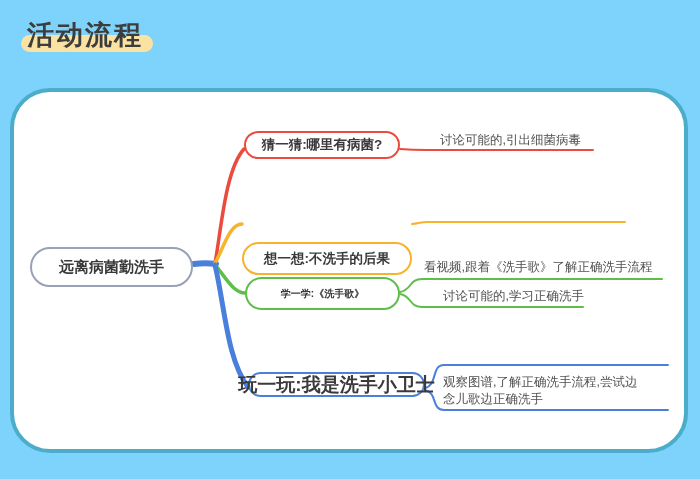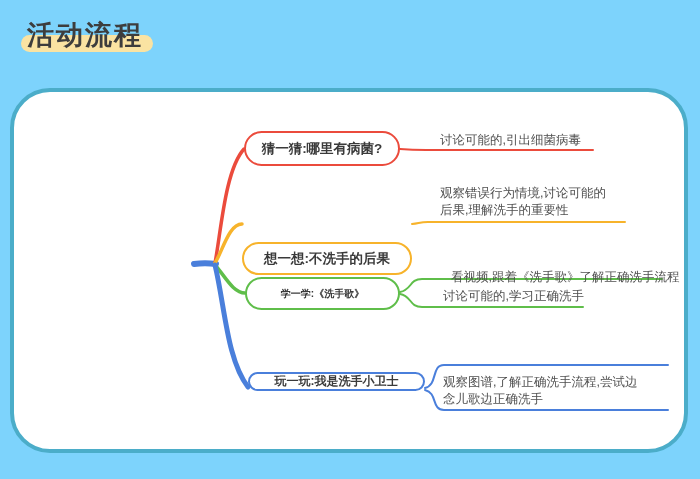--- a/index.html
+++ b/index.html
@@ -14,30 +14,30 @@
   
   .map{position:absolute;left:10px;top:88px;width:670px;height:357px;border:4px solid #4BADC9;border-radius:40px;background:#ffffff;}
   .canvas{position:absolute;left:0;top:0;width:670px;height:357px;}
   svg.lines{position:absolute;left:0;top:0;width:670px;height:357px;}
 
   
   .pill{position:absolute;display:flex;align-items:center;justify-content:center;
         background:#ffffff;border:2px solid #999;border-radius:20px;
         font-weight:bold;color:#3A3A3A;white-space:nowrap;box-sizing:border-box;}
   .pill.root{left:16px;top:155px;width:163px;height:40px;font-size:15px;}
-  .pill.b1{left:230px;top:39px;width:156px;height:35px;font-size:13.5px;border-radius:17.5px;}
+  .pill.b1{left:230px;top:39px;width:156px;height:28px;font-size:13.5px;border-radius:17.5px;}
   .pill.b2{left:228px;top:115px;width:170px;height:33px;font-size:13.5px;border-radius:16.5px;margin-top:35px;}
   .pill.b3{left:231px;top:185px;width:155px;height:33px;font-size:10px;border-radius:16.5px;}
-  .pill.b4{left:234px;top:280px;width:177px;height:19px;font-size:12px;border-radius:16.5px;}
+  .pill.b4{left:234px;top:280px;width:177px;height:25px;font-size:19px;border-radius:16.5px;}
 
   
   .note{position:absolute;font-size:12.5px;line-height:17px;color:#4F4F4F;white-space:pre-line;}
   .n1{left:426px;top:40px;}
   .n2{left:426px;top:93px;}
-  .n3a{left:437px;top:167px;margin-top:10px;}
+  .n3a{left:410px;top:167px;}
   .n3b{left:429px;top:196px;}
   .n4a{left:429px;top:237px;}
   .n4b{left:429px;top:282px;}
 </style>
 </head>
 <body>
 
 <div class="screen">
 
   <div class="title-wrap">
@@ -58,29 +58,28 @@
         <path d="M201,173 C211,215 213,268 234,295" fill="none" stroke-width="5" stroke-linecap="round" stroke="#4A7FDB"></path>
 
         <path d="M386,57 C398,58 402,58 412,58 L579,58" fill="none" stroke-width="2" stroke-linecap="round" stroke="#EB4B3C"></path>
         <path d="M398,132 C406,131 406,130 414,130 L611,130" fill="none" stroke-width="2" stroke-linecap="round" stroke="#F7B32B"></path>
         <path d="M386,200 C398,198 395,187 408,187 L648,187" fill="none" stroke-width="2" stroke-linecap="round" stroke="#5FBE4A"></path>
         <path d="M386,202 C398,204 395,215 408,215 L569,215" fill="none" stroke-width="2" stroke-linecap="round" stroke="#5FBE4A"></path>
         <path d="M411,296 C424,293 417,273 430,273 L654,273" fill="none" stroke-width="2" stroke-linecap="round" stroke="#4A7FDB"></path>
         <path d="M411,298 C424,301 417,318 430,318 L654,318" fill="none" stroke-width="2" stroke-linecap="round" stroke="#4A7FDB"></path>
       </svg>
 
+      <div class="pill root" style="border-color: rgb(151, 162, 182);">远离病菌勤洗手</div>
 
       <div class="pill b1" style="border-color: rgb(235, 75, 60);">猜一猜:哪里有病菌?</div>
       <div class="pill b2" style="border-color: rgb(247, 179, 43);">想一想:不洗手的后果</div>
       <div class="pill b3" style="border-color: rgb(95, 190, 74);">学一学:《洗手歌》</div>
       <div class="pill b4" style="border-color: rgb(74, 127, 219);">玩一玩:我是洗手小卫士</div>
 
       <div class="note n1">讨论可能的,引出细菌病毒</div>
-      <div class="note n2">观察错误行为情境,讨论可能的
-后果,理解洗手的重要性</div>
       <div class="note n3a">看视频,跟着《洗手歌》了解正确洗手流程</div>
       <div class="note n3b">讨论可能的,学习正确洗手</div>
       <div class="note n4b">观察图谱,了解正确洗手流程,尝试边
 念儿歌边正确洗手</div>
 
     </div>
   </div>
 </div>
 
 </body></html>

